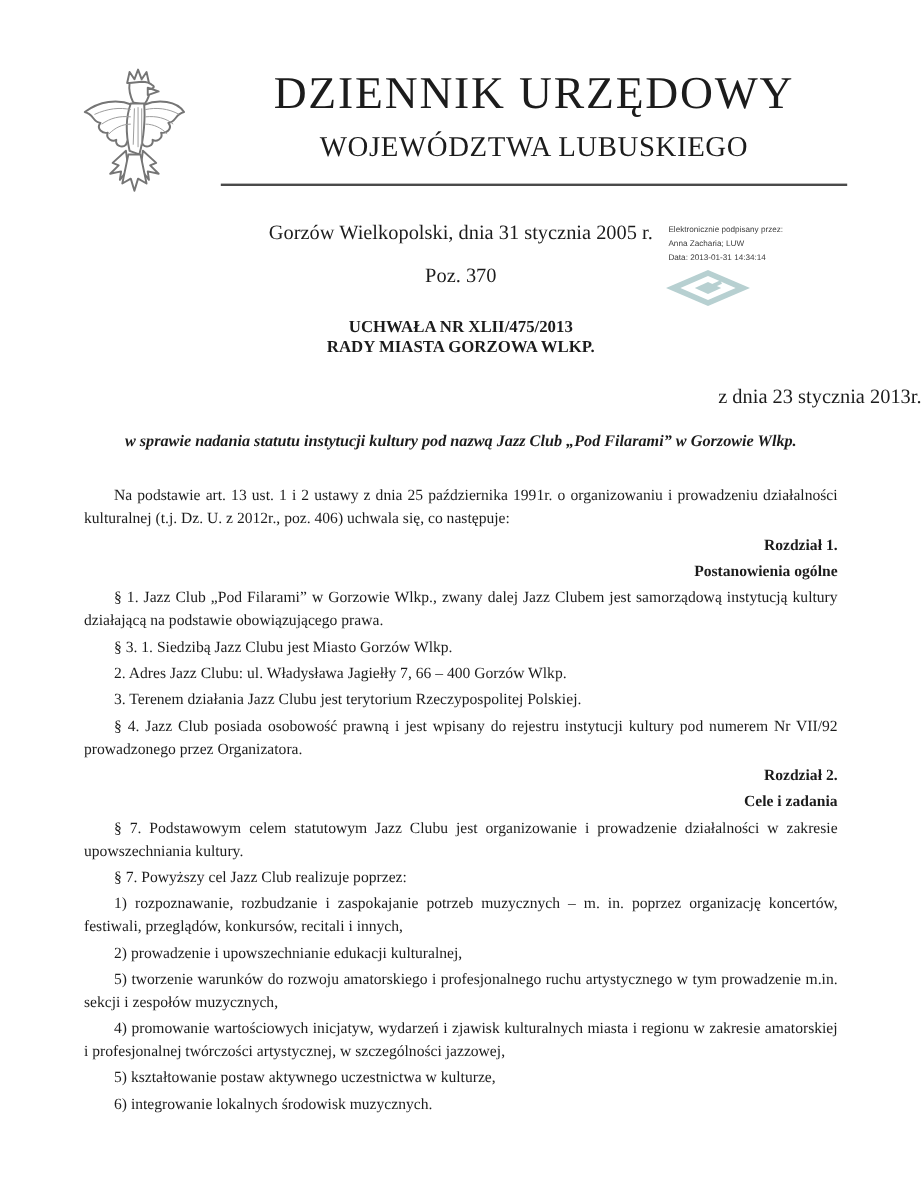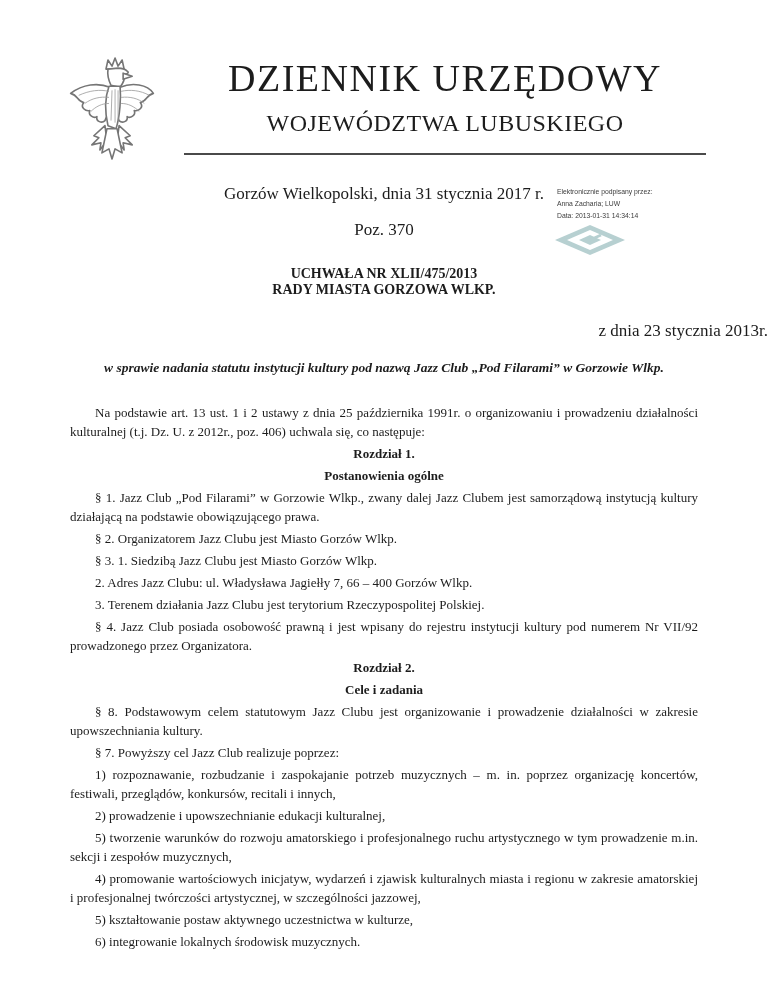--- a/index.html
+++ b/index.html
@@ -99,21 +99,21 @@
     font-size: 13px;
   }
   .body-text p { margin: 0; }
   .b-para {
     text-align: justify;
     text-indent: 25px;
     line-height: 19px;
     margin-bottom: 3px !important;
   }
   .b-heading {
-    text-align: center;
+    text-align: right;
     font-weight: bold;
     line-height: 19px;
     margin: 3px 0 3px 0 !important;
   }
 </style>
 </head>
 <body>
 
 <div class="page">
 
@@ -142,21 +142,21 @@
         </g>
       </svg>
     </div>
     <div class="masthead">
       <div class="masthead-title">DZIENNIK URZĘDOWY</div>
       <div class="masthead-subtitle">WOJEWÓDZTWA LUBUSKIEGO</div>
       <hr class="masthead-rule">
     </div>
   </div>
 
-  <div class="dateline">Gorzów Wielkopolski, dnia 31 stycznia 2017 r.</div>
+  <div class="dateline">Gorzów Wielkopolski, dnia 31 stycznia 2005 r.</div>
   <div class="poz">Poz. 370</div>
 
   <div class="stamp">
     <div class="stamp-line">Elektronicznie podpisany przez:</div>
     <div class="stamp-line">Anna Zacharia; LUW</div>
     <div class="stamp-line">Data: 2013-01-31 14:34:14</div>
     <svg class="stamp-logo" viewBox="0 0 74 32" width="74" height="32" aria-hidden="true">
       <path d="M2 16 L37 1 L72 16 L37 31 Z" fill="#b7d0d1"></path>
       <path d="M14 16 L37 6 L60 16 L37 26 Z" fill="#ffffff"></path>
       <path d="M26 16 L37 11 L48 16 L37 21 Z" fill="#b7d0d1"></path>
@@ -169,28 +169,27 @@
     <div>RADY MIASTA GORZOWA WLKP.</div>
   </div>
   <div class="res-date">z dnia 23 stycznia 2013r.</div>
   <div class="res-subject">w sprawie nadania statutu instytucji kultury pod nazwą Jazz Club „Pod Filarami” w Gorzowie Wlkp.</div>
 
   <div class="body-text">
       <p class="b-para">Na podstawie art. 13 ust. 1 i 2 ustawy z dnia 25 października 1991r. o organizowaniu i prowadzeniu działalności kulturalnej (t.j. Dz. U. z 2012r., poz. 406) uchwala się, co następuje:</p>
       <p class="b-heading">Rozdział 1.</p>
       <p class="b-heading">Postanowienia ogólne</p>
       <p class="b-para">§ 1. Jazz Club „Pod Filarami” w Gorzowie Wlkp., zwany dalej Jazz Clubem jest samorządową instytucją kultury działającą na podstawie obowiązującego prawa.</p>
-      <p class="b-para">§ 2. Organizatorem Jazz Clubu jest Miasto Gorzów Wlkp.</p>
       <p class="b-para">§ 3. 1. Siedzibą Jazz Clubu jest Miasto Gorzów Wlkp.</p>
       <p class="b-para">2. Adres Jazz Clubu: ul. Władysława Jagiełły 7, 66 – 400 Gorzów Wlkp.</p>
       <p class="b-para">3. Terenem działania Jazz Clubu jest terytorium Rzeczypospolitej Polskiej.</p>
       <p class="b-para">§ 4. Jazz Club posiada osobowość prawną i jest wpisany do rejestru instytucji kultury pod numerem Nr VII/92 prowadzonego przez Organizatora.</p>
       <p class="b-heading">Rozdział 2.</p>
       <p class="b-heading">Cele i zadania</p>
-      <p class="b-para">§ 8. Podstawowym celem statutowym Jazz Clubu jest organizowanie i prowadzenie działalności w zakresie upowszechniania kultury.</p>
+      <p class="b-para">§ 7. Podstawowym celem statutowym Jazz Clubu jest organizowanie i prowadzenie działalności w zakresie upowszechniania kultury.</p>
       <p class="b-para">§ 7. Powyższy cel Jazz Club realizuje poprzez:</p>
       <p class="b-para">1) rozpoznawanie, rozbudzanie i zaspokajanie potrzeb muzycznych – m. in. poprzez organizację koncertów, festiwali, przeglądów, konkursów, recitali i innych,</p>
       <p class="b-para">2) prowadzenie i upowszechnianie edukacji kulturalnej,</p>
       <p class="b-para">5) tworzenie warunków do rozwoju amatorskiego i profesjonalnego ruchu artystycznego w tym prowadzenie m.in. sekcji i zespołów muzycznych,</p>
       <p class="b-para">4) promowanie wartościowych inicjatyw, wydarzeń i zjawisk kulturalnych miasta i regionu w zakresie amatorskiej i profesjonalnej twórczości artystycznej, w szczególności jazzowej,</p>
       <p class="b-para">5) kształtowanie postaw aktywnego uczestnictwa w kulturze,</p>
       <p class="b-para">6) integrowanie lokalnych środowisk muzycznych.</p>
     </div>
 
 </div>

